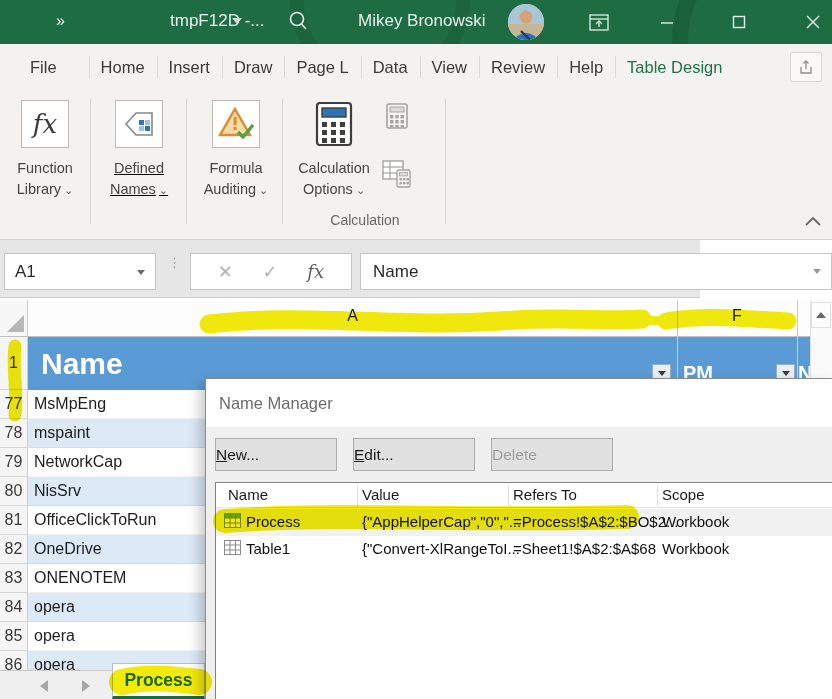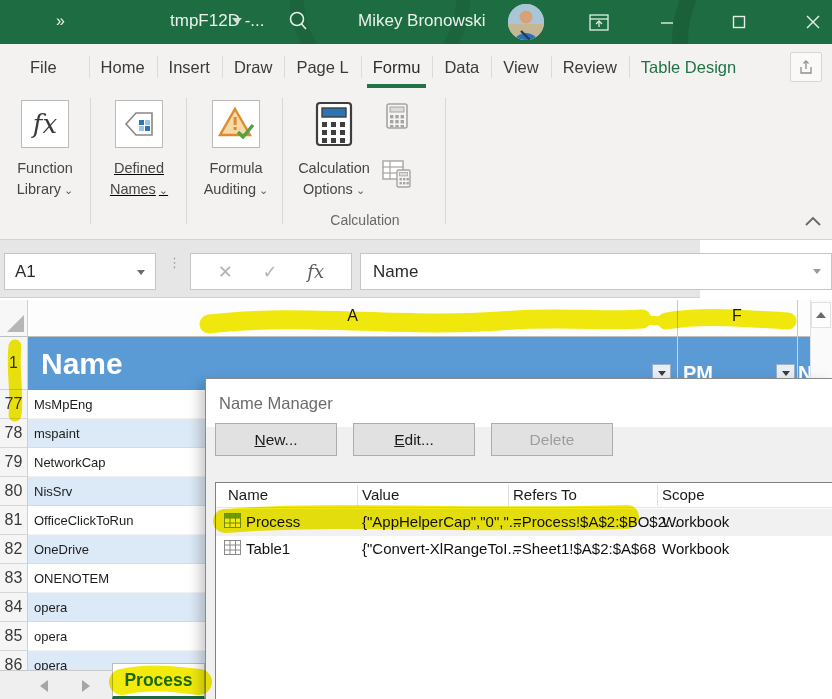--- a/index.html
+++ b/index.html
@@ -103,21 +103,21 @@
     display:flex; align-items:flex-end; padding-bottom:5px; overflow:hidden; }
   .filter-btn { position:absolute; width:19px; height:19px; background:#E9EEF4; border:1px solid #9DB0C4;
     display:flex; align-items:center; justify-content:center; }
   .filter-caret { width:0; height:0; border-left:4px solid transparent; border-right:4px solid transparent;
     border-top:5px solid #3c3c3c; }
 
   .rowhead { position:absolute; left:0; width:28px; height:29px; background:#F5F5F5;
     border-right:1px solid #CFCFCF; border-bottom:1px solid #D6D6D6;
     display:flex; align-items:center; justify-content:center; font-size:16px; color:#3a3a3a; }
   .datacell { position:absolute; left:28px; width:177px; height:29px;
-    display:flex; align-items:center; padding-left:6px; font-size:13px; color:#1d1d1d;
+    display:flex; align-items:center; padding-left:6px; font-size:16px; color:#1d1d1d;
     border-bottom:1px solid rgba(0,0,0,.05); white-space:nowrap; overflow:hidden; }
   .band { background:#DCE9F6; }
 
   .vscroll { position:absolute; left:810px; top:2px; width:22px; height:80px; background:#FAFAFA;
     border-left:1px solid #E0E0E0; }
   .vscroll-up { position:absolute; left:811px; top:4px; width:20px; height:26px; background:#FDFDFD;
     border:1px solid #E1E1E1; display:flex; align-items:center; justify-content:center; }
   .vscroll-up i { width:0; height:0; border-left:5px solid transparent; border-right:5px solid transparent;
     border-bottom:6px solid #6a6a6a; }
 
@@ -132,22 +132,22 @@
     border:1px solid #BDBDBD; border-bottom:3px solid #1A6B41;
     display:flex; align-items:center; justify-content:center;
     font-weight:bold; font-size:17.5px; color:#1E7145; }
 
   
   .dialog { position:absolute; left:205px; top:378px; width:628px; height:321px; background:#F0F0F0;
     border-left:1px solid #8A8A8A; border-top:1px solid #8A8A8A; z-index:40;
     box-shadow:-5px 5px 12px rgba(0,0,0,.22); }
   .dlg-titlebar { position:absolute; left:0; top:0; width:100%; height:48px; background:#fff;
     display:flex; align-items:center; padding-left:13px; font-size:16.5px; color:#6b6b6b; }
-  .dlg-btn { position:absolute; top:44px; width:122px; height:33px; background:#E1E1E1; border:1px solid #ADADAD;
-    display:flex; align-items:center; justify-content:center; font-size:15.5px; color:#1a1a1a; }
+  .dlg-btn { position:absolute; top:59px; width:122px; height:33px; background:#E1E1E1; border:1px solid #ADADAD;
+    display:flex; align-items:center; justify-content:flex-start; font-size:15.5px; color:#1a1a1a; }
   .dlg-btn.disabled { color:#9d9d9d; }
   .dlg-btn .ul { text-decoration:underline; }
   .dlg-list { position:absolute; left:9px; top:103px; width:630px; height:218px; background:#fff;
     border:1px solid #828282; overflow:hidden; }
   .dl-header { position:absolute; left:0; top:0; width:100%; height:25px; background:#fff;
     border-bottom:1px solid #E5E5E5; font-size:15px; color:#1a1a1a; }
   .dl-header span { position:absolute; top:3px; }
   .dl-sep { position:absolute; top:2px; height:21px; width:1px; background:#E0E0E0; }
   .dl-row { position:absolute; left:0; width:100%; height:27px; font-size:15px; color:#111; }
   .dl-row.selected { background:#F1F1F1; }
@@ -215,24 +215,24 @@
         </svg>
     </span>
   </div>
 
   <div class="tabrow">
     <span class="tab file">File</span>
     <span class="tab">Home</span>
     <span class="tab">Insert</span>
     <span class="tab">Draw</span>
     <span class="tab">Page L</span>
-    <span class="tab active">Formu</span>
     <span class="tab">Data</span>
     <span class="tab">View</span>
     <span class="tab">Review</span>
+    <span class="tab">Help</span>
     <span class="tab contextual">Table Design</span>
     <span class="tabrow-right">
       <span class="mini-btn">
         <svg width="16" height="16" viewBox="0 0 16 16">
             <path d="M3 8 V14 H13 V8" fill="none" stroke="#8f8d8b" stroke-width="1.3"></path>
             <line x1="8" y1="10" x2="8" y2="2" stroke="#8f8d8b" stroke-width="1.3"></line>
             <path d="M5.5 4.5 L8 2 L10.5 4.5" fill="none" stroke="#8f8d8b" stroke-width="1.3"></path>
           </svg>
       </span>
 

